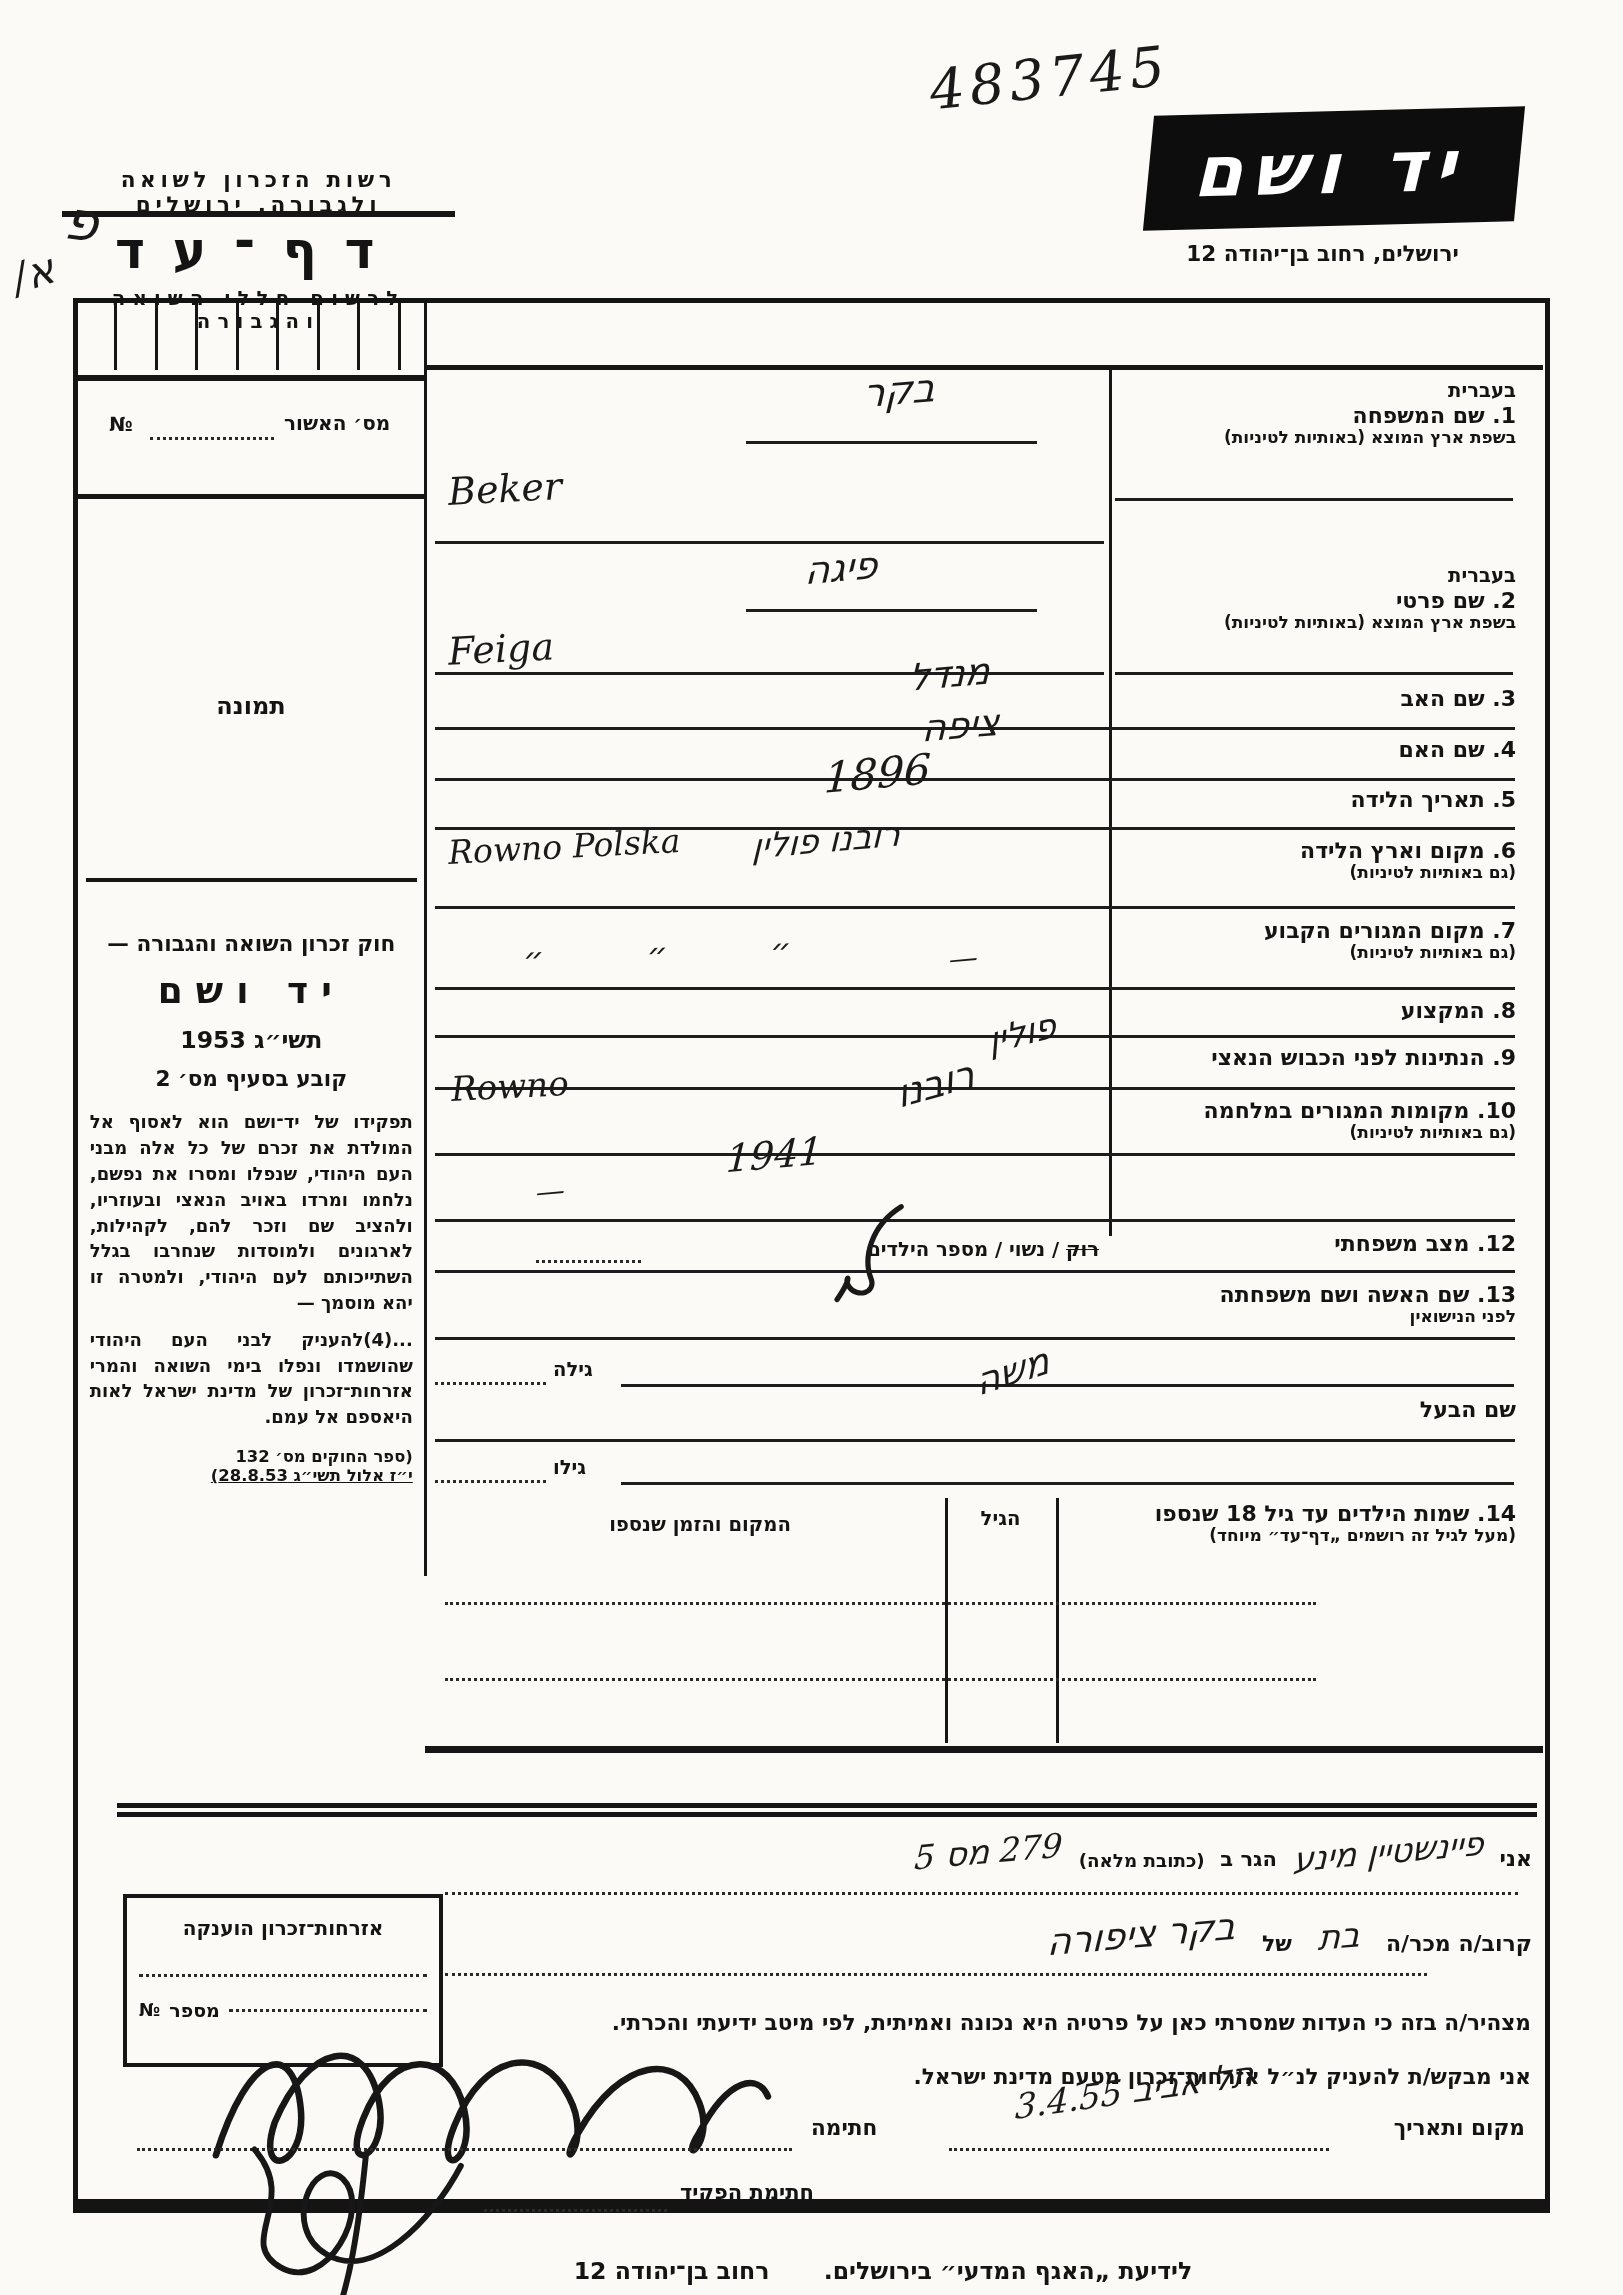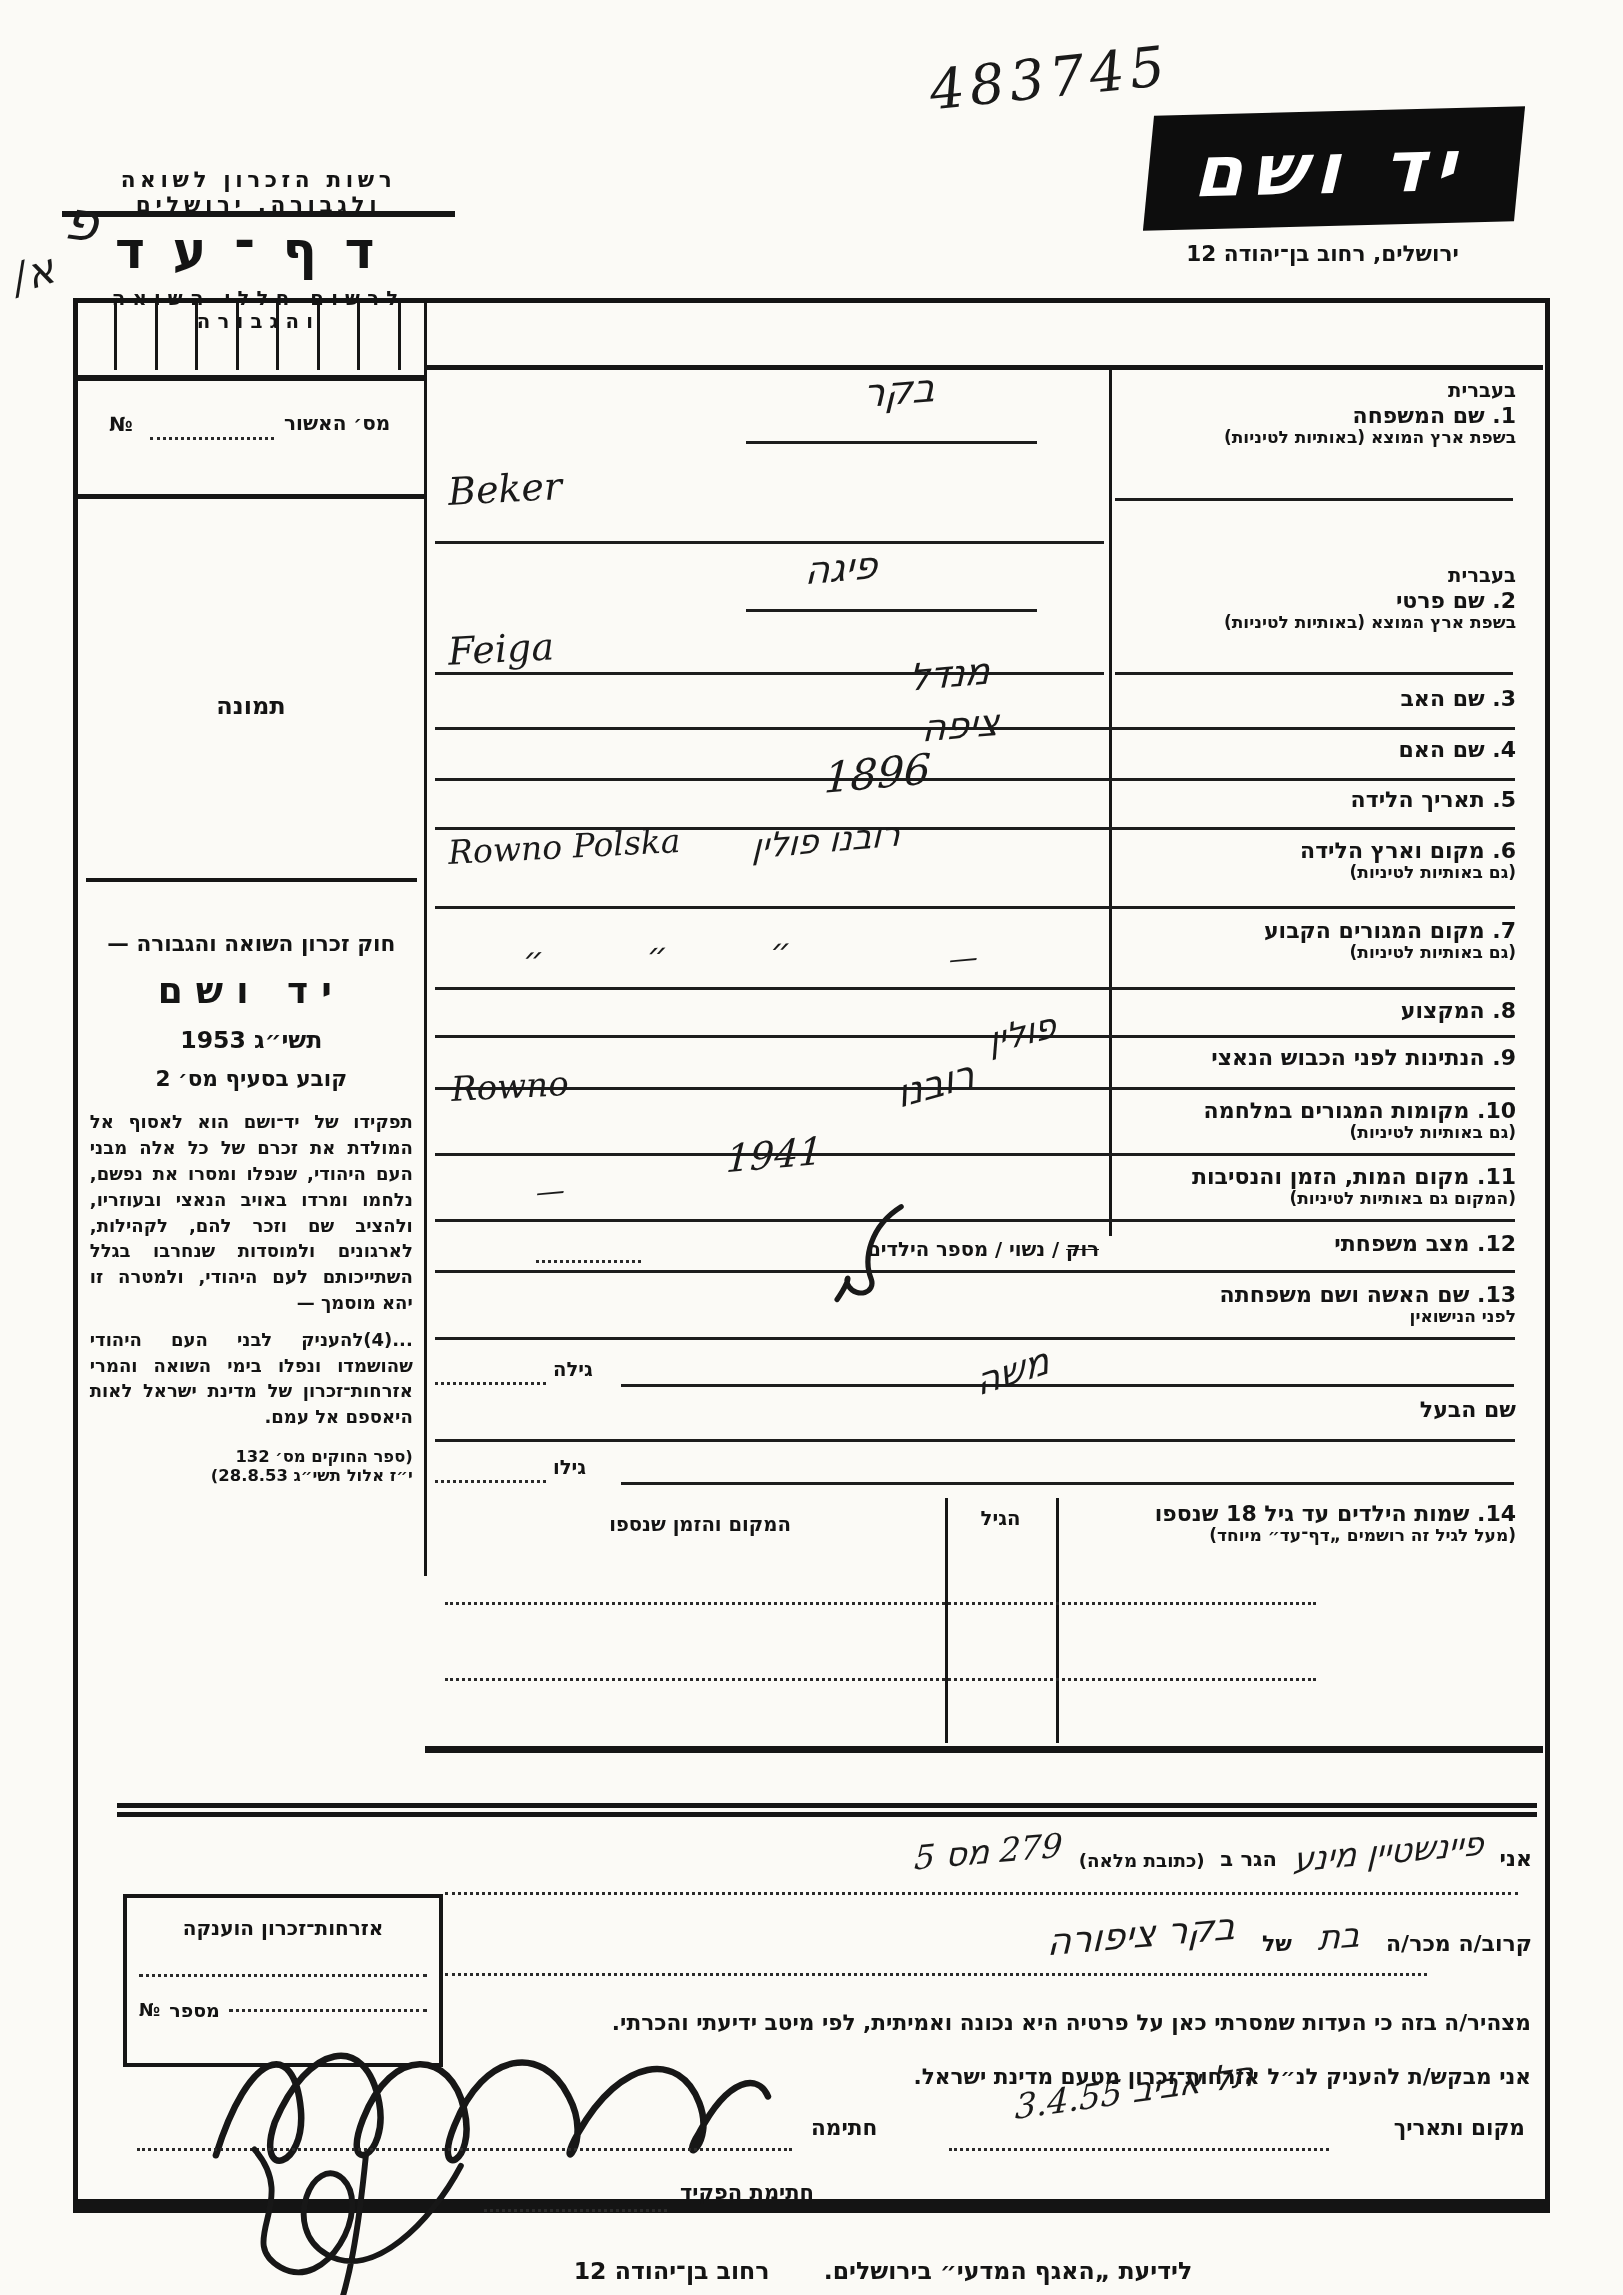--- a/index.html
+++ b/index.html
@@ -95,21 +95,21 @@
     <div class="rule" style="left:7.9px;top:575px;width:331px;height:3.9px;"></div>
 
     <div class="abs" style="left:11.8px;top:628px;width:323px;text-align:center;">
       <div class="b" style="font-size:21.6px;">חוק זכרון השואה והגבורה —</div>
       <div style="font-size:36px;font-weight:900;letter-spacing:13px;margin-top:14.4px;">יד ושם</div>
       <div class="b" style="font-size:23.6px;margin-top:14.4px;">תשי״ג 1953</div>
       <div class="b" style="font-size:21.6px;margin-top:11.8px;">קובע בסעיף מס׳ 2</div>
       <div class="b" style="font-size:18px;line-height:1.44;text-align:justify;margin-top:18.3px;">תפקידו של יד־ושם הוא לאסוף אל המולדת את זכרם של כל אלה מבני העם היהודי, שנפלו ומסרו את נפשם, נלחמו ומרדו באויב הנאצי ובעוזריו, ולהציב שם וזכר להם, לקהילות, לארגונים ולמוסדות שנחרבו בגלל השתייכותם לעם היהודי, ולמטרה זו יהא מוסמך —</div>
       <div class="b" style="font-size:18px;line-height:1.44;text-align:justify;margin-top:10.5px;">...(4)להעניק לבני העם היהודי שהושמדו ונפלו בימי השואה והמרי אזרחות־זכרון של מדינת ישראל לאות היאספם אל עמם.</div>
       <div class="b" style="font-size:16.4px;margin-top:17px;text-align:right;">(ספר החוקים מס׳ 132</div>
-      <div class="b" style="font-size:16.4px;text-align:right;">י״ז אלול תשי״ג 28.8.53)</div>
+      <div class="b" style="font-size:16.4px;text-align:right;text-decoration:underline;">י״ז אלול תשי״ג 28.8.53)</div>
     </div>
 
     <div class="rule" style="left:346px;top:62px;width:1119px;height:5.2px;"></div>
     <div class="vline" style="left:1031px;top:62px;height:871px;"></div>
 
     <div class="lblgrp" style="top:77px;">
       <span class="pre">בעברית</span>
       <span class="lbl">1. שם המשפחה</span>
       <span class="sub">בשפת ארץ המוצא (באותיות לטיניות)</span>
     </div>
@@ -176,24 +176,20 @@
     <div class="aline" style="left:357px;top:784px;width:1080px;"></div>
 
     <div class="lblgrp" style="top:795px;">
       <span class="lbl">10. מקומות המגורים במלחמה</span>
       <span class="sub">(גם באותיות לטיניות)</span>
     </div>
     <div class="hw" style="left:818px;top:759px;font-size:38px;transform:rotate(-16deg) skewX(-8deg);">רובנו</div>
     <div class="hwl" style="left:373px;top:763px;font-size:34px;">Rowno</div>
     <div class="aline" style="left:357px;top:850px;width:1080px;"></div>
 
-    <div class="lblgrp" style="top:861px;">
-      <span class="lbl">11. מקום המות, הזמן והנסיבות</span>
-      <span class="sub">(המקום גם באותיות לטיניות)</span>
-    </div>
     <div class="hw" style="left:648px;top:830px;font-size:38px;">1941</div>
     <div class="hw" style="left:458px;top:871px;font-size:29px;">—</div>
     <div class="aline" style="left:357px;top:916px;width:1080px;"></div>
 
     <div class="lblgrp" style="top:928px;">
       <span class="lbl">12. מצב משפחתי</span>
     </div>
     <div class="abs b" style="left:563px;top:935px;width:458px;text-align:right;font-size:19.6px;">
       <span style="text-decoration:line-through;">רוק</span><span> / נשוי / מספר הילדים</span>
     </div>

